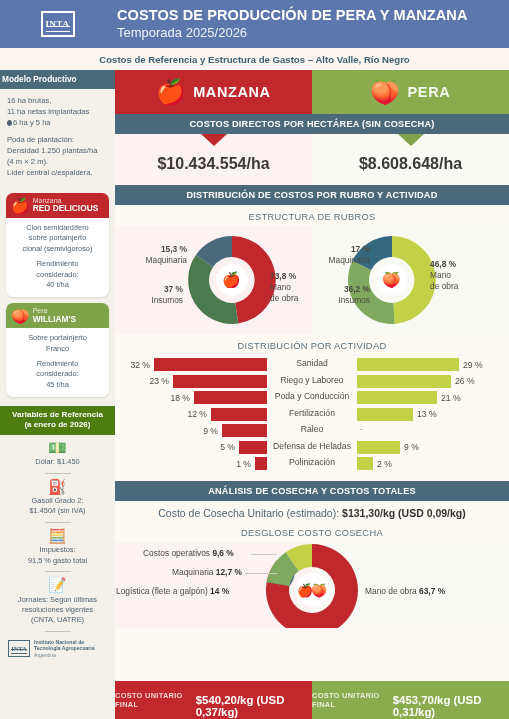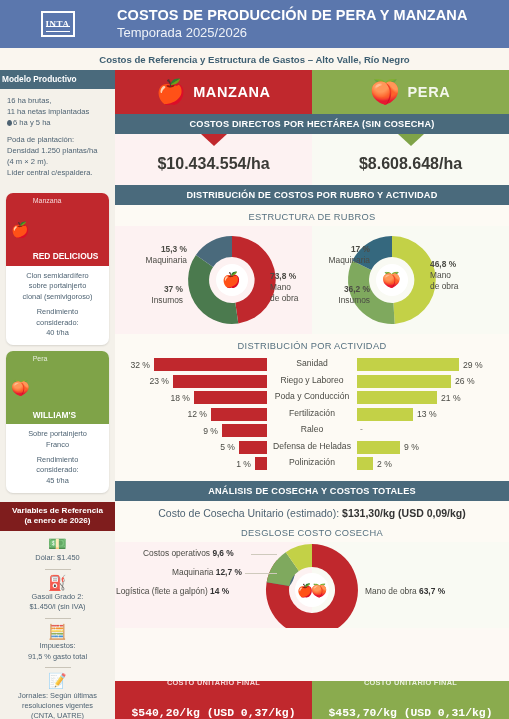--- a/index.html
+++ b/index.html
@@ -52,26 +52,26 @@
     border-radius:50% 50% 50% 50%/60% 60% 40% 40%;vertical-align:-1px;margin-right:1px;}
   
   .card{ margin:6px 6px 0 6px;border-radius:7px;overflow:hidden;
      box-shadow:0 1px 2px rgba(0,0,0,.12); background:#fff;}
   .card-head{ display:flex;align-items:center;gap:3px;padding:4px 5px; }
   .card-head.apple{ background:#c0282d; }
   .card-head.pear{ background:#7fa348; }
   .card-head .ic{ font-size:15px;line-height:1; color:#fff;}
   .card-head .tt{ line-height:1.1; }
   .card-head .t1{ font-size:7px;color:rgba(255,255,255,.82);}
-  .card-head .t2{ font-size:8.4px;font-weight:bold;color:#fff;margin-top:48px;}
+  .card-head .t2{ font-size:8.4px;font-weight:bold;color:#fff;}
   .card-body{ padding:5px 5px 6px;text-align:center;font-size:7.4px;color:#4e6373;line-height:1.45;}
   .card-body .gap{ height:4px; }
   
   .var-head{
-    margin-top:9px;background:#7f1d1d;color:#fff;font-size:8.1px;font-weight:bold;
+    margin-top:9px;background:#4d7c0f;color:#fff;font-size:8.1px;font-weight:bold;
     text-align:center;padding:4px 2px;line-height:1.3;
   }
   .var{ text-align:center;padding:5px 6px 0; }
   .var .vicon{ font-size:15px;line-height:1.1;color:#4a6a7c;opacity:.85; }
   .var .vtxt{ font-size:7.4px;color:#4e6373;line-height:1.4;margin-top:1px;}
   .var .vrule{ width:26px;height:1px;background:#c9c4b8;margin:5px auto 0; }
   .foot-logo{ display:flex;align-items:center;gap:4px;padding:7px 5px 4px 8px;}
   .foot-logo .fl{ width:22px;height:17px;border:1.6px solid #4a6a7c;
     display:flex;align-items:center;justify-content:center;font-size:6.4px;
     font-weight:bold;color:#4a6a7c;font-family:"Liberation Serif",serif;position:relative;}
@@ -123,25 +123,25 @@
      background:#fdfaf4; }
   .unit-line b{ color:#333;font-weight:bold; }
   
   .harv{ position:relative;height:86px; }
   .harv .half{ position:absolute;top:0;bottom:0;width:50%; }
   .hlabel{ position:absolute;font-size:8.4px;color:#4b4b45;white-space:nowrap; }
   .hlabel b{ font-weight:bold;color:#333; }
   .leader{ position:absolute;height:1px;background:#cfcabd; }
   
   .finals{ position:absolute;left:0;bottom:0;width:394px;height:38px;display:flex; }
-  .fin{ flex:1;display:flex;flex-direction:column;align-items:center;justify-content:flex-end;gap:8px; }
+  .fin{ flex:1;display:flex;flex-direction:row;align-items:center;justify-content:flex-start; }
   .fin.a{ background:#c0282d; }
   .fin.p{ background:#8aab4e; }
   .fin .l1{ font-size:7.4px;font-weight:bold;color:rgba(255,255,255,.8);letter-spacing:.3px; }
-  .fin .l2{ font-size:11.4px;font-weight:bold;color:#fff;margin-top:12px;font-family:Liberation Mono, monospace; }
+  .fin .l2{ font-size:11.4px;font-weight:bold;color:#fff;margin-top:12px; }
 </style>
 </head>
 <body>
 
 <div class="topbar">
   <div class="topbar-logo-wrap">
     <div class="inta-logo">INTA</div>
   </div>
   <div class="topbar-txt">
     <div class="topbar-t1">COSTOS DE PRODUCCIÓN DE PERA Y MANZANA</div>

